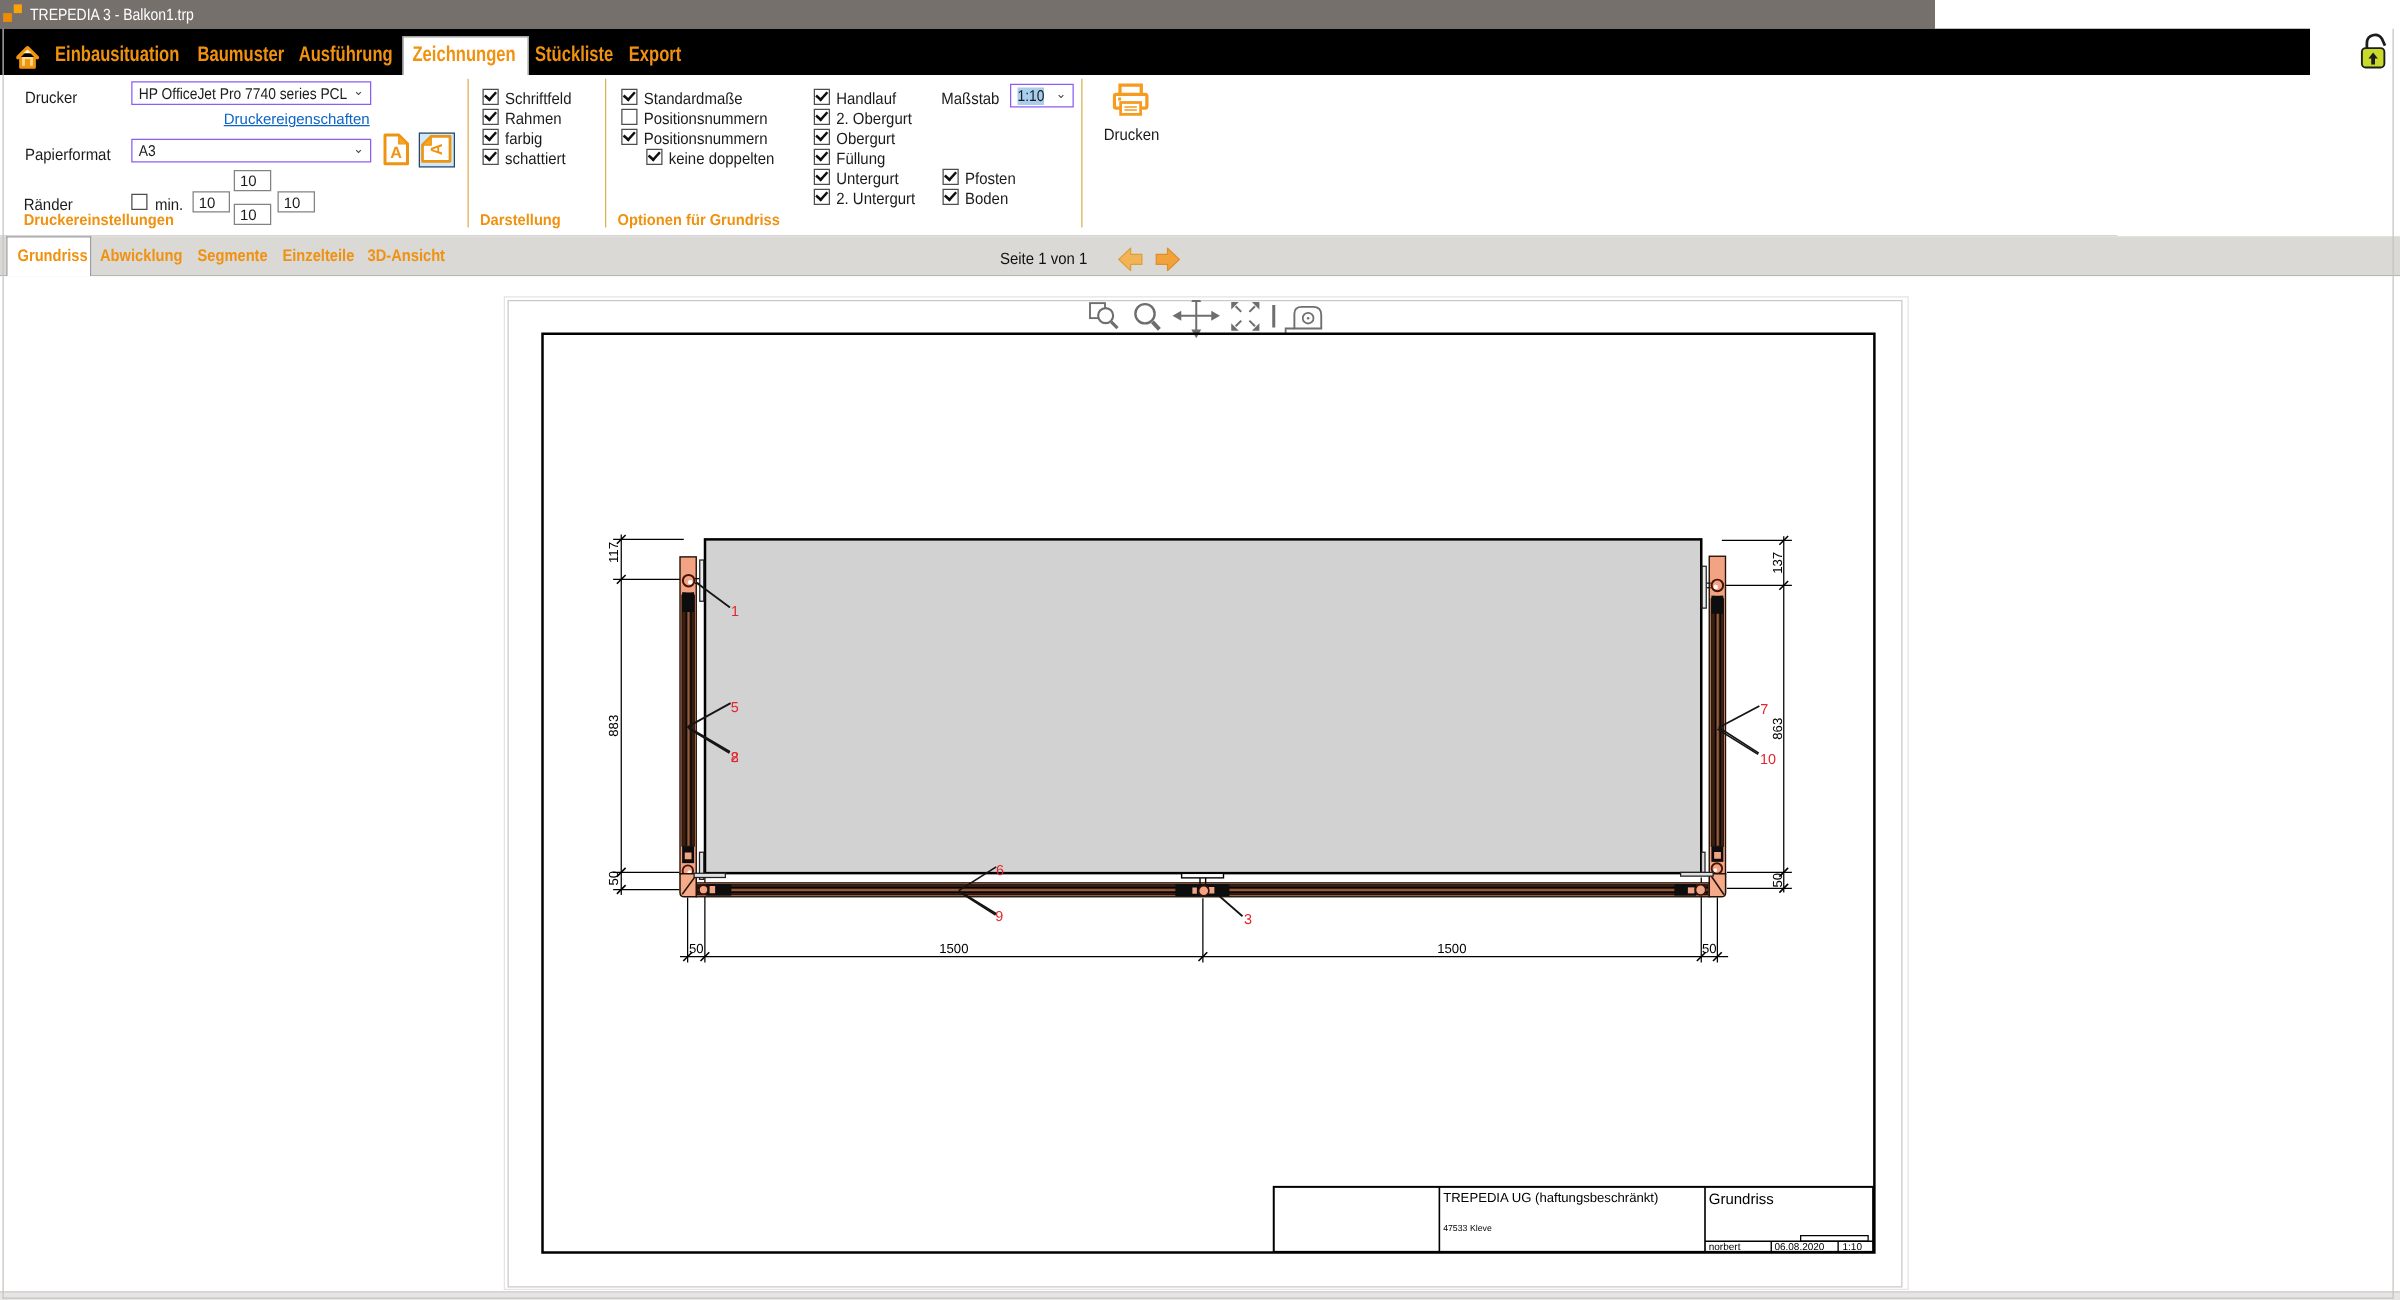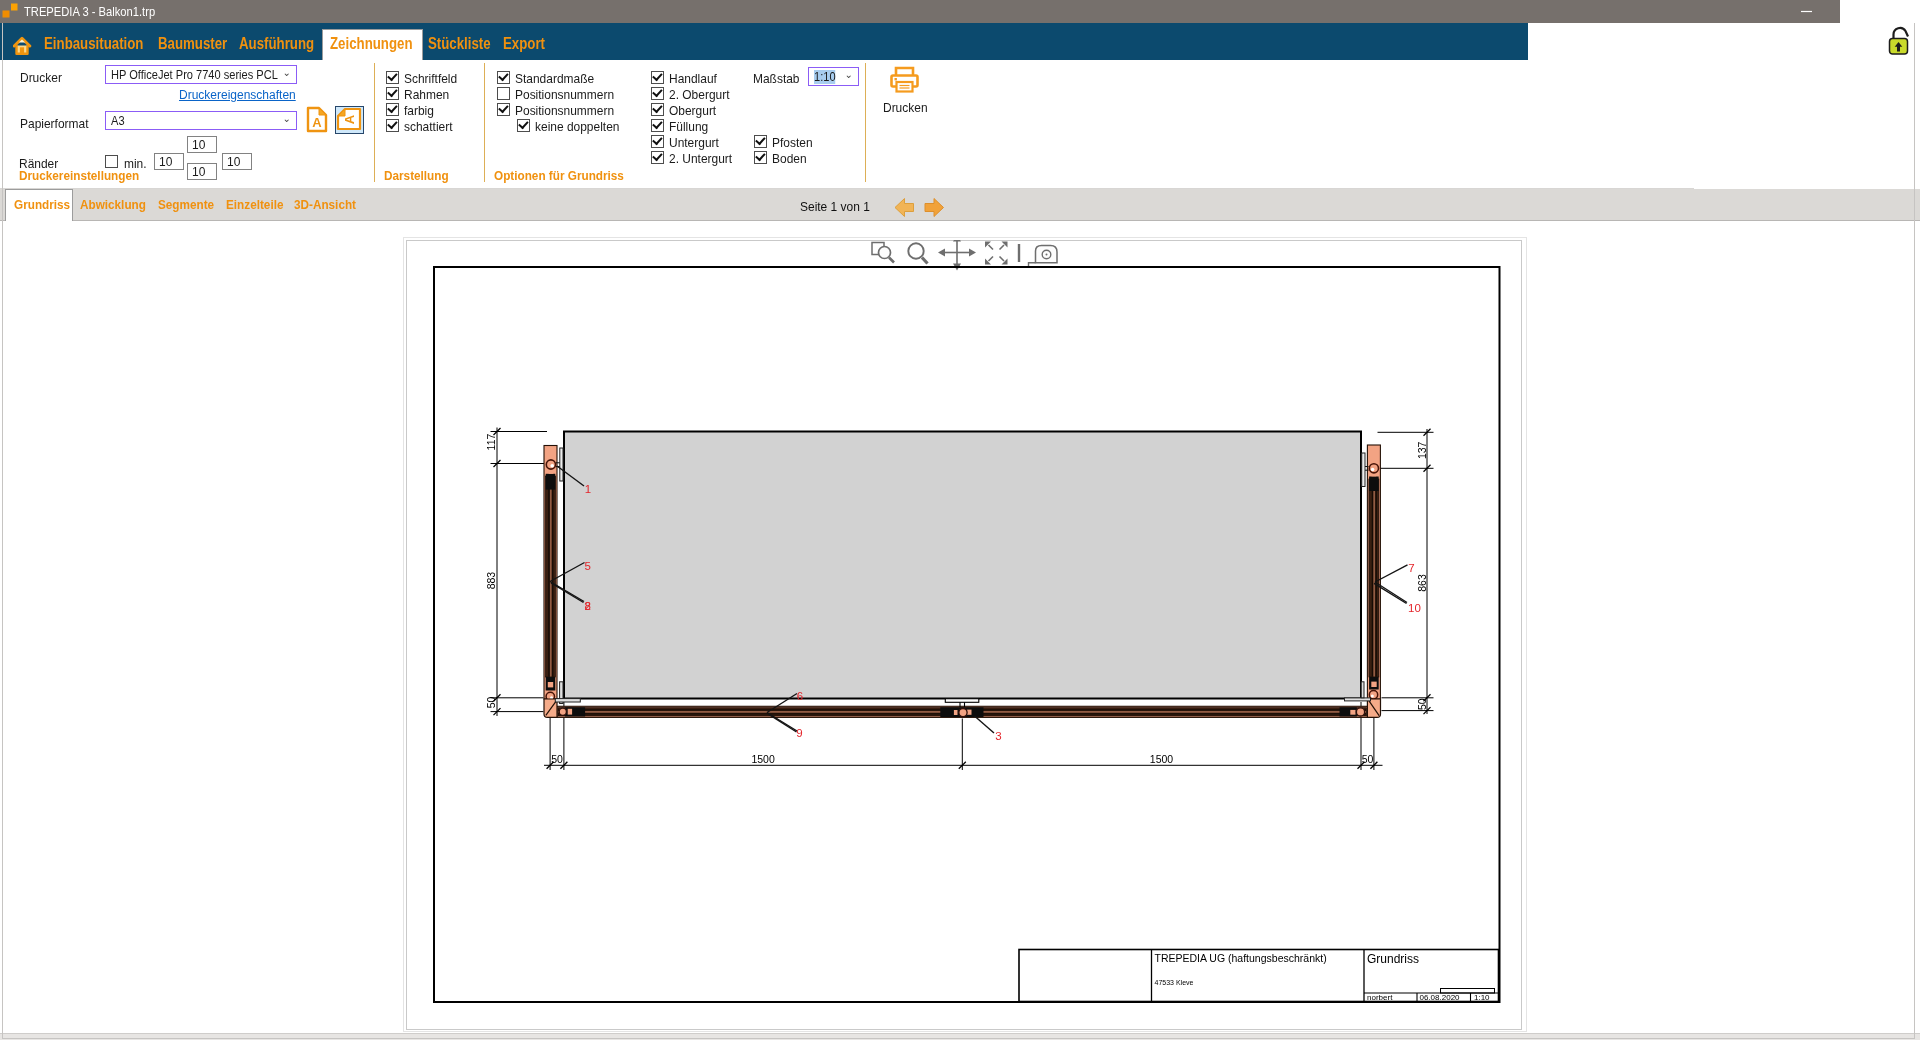--- a/index.html
+++ b/index.html
@@ -1,22 +1,22 @@
 <!DOCTYPE html>
 <html><head><meta charset="utf-8">
 <style>
 *{margin:0;padding:0;box-sizing:border-box}
 html,body{width:1920px;height:1040px;overflow:hidden;background:#fff;font-family:"Liberation Sans",sans-serif}
 #win{position:absolute;left:0;top:0;width:1920px;height:1040px;background:#fff}
 .abs{position:absolute}
 
-#title{position:absolute;left:0;top:0;width:1840px;height:23px;background:#76706c;color:#fff;font-size:13px}
+#title{position:absolute;left:0;top:0;width:1548px;height:23px;background:#76706c;color:#fff;font-size:13px}
 #title .txt{position:absolute;left:24px;top:4px;transform:scaleX(.86);transform-origin:0 50%}
 
-#menubar{position:absolute;left:0;top:23px;width:1528px;height:37px;background:#0c4a6e}
+#menubar{position:absolute;left:0;top:23px;width:1848px;height:37px;background:#000000}
 .mtab{position:absolute;top:11px;font-size:17px;font-weight:bold;color:#f0910f;white-space:nowrap;transform:scaleX(.78);transform-origin:0 50%}
 #activetab{position:absolute;left:322px;top:5.5px;width:101px;height:31.5px;background:#fff;border:1px solid #9c9c9c;border-bottom:none}
 
 #ribbon{position:absolute;left:0;top:60px;width:1694px;height:129px;background:#fff;border-bottom:1px solid #d8d6d4;font-size:13px;color:#1b1b1b}
 .rsep{position:absolute;top:3px;width:1px;height:119px;background:#ddaf56}
 .rlabel{position:absolute;white-space:nowrap;transform:scaleX(.92);transform-origin:0 50%}
 .combo{position:absolute;background:#fff;border:1px solid #8b5cf6;font-size:13px;white-space:nowrap}
 .combo .cv{position:absolute;left:5px;top:1.5px;font-size:12.5px;transform:scaleX(.885);transform-origin:0 50%}
 .combo .chev{position:absolute;right:5px;top:1px;font-size:10px;color:#444}
 .glabel{position:absolute;font-weight:bold;color:#f0910f;font-size:12.5px;white-space:nowrap;transform:scaleX(.94);transform-origin:0 50%}

